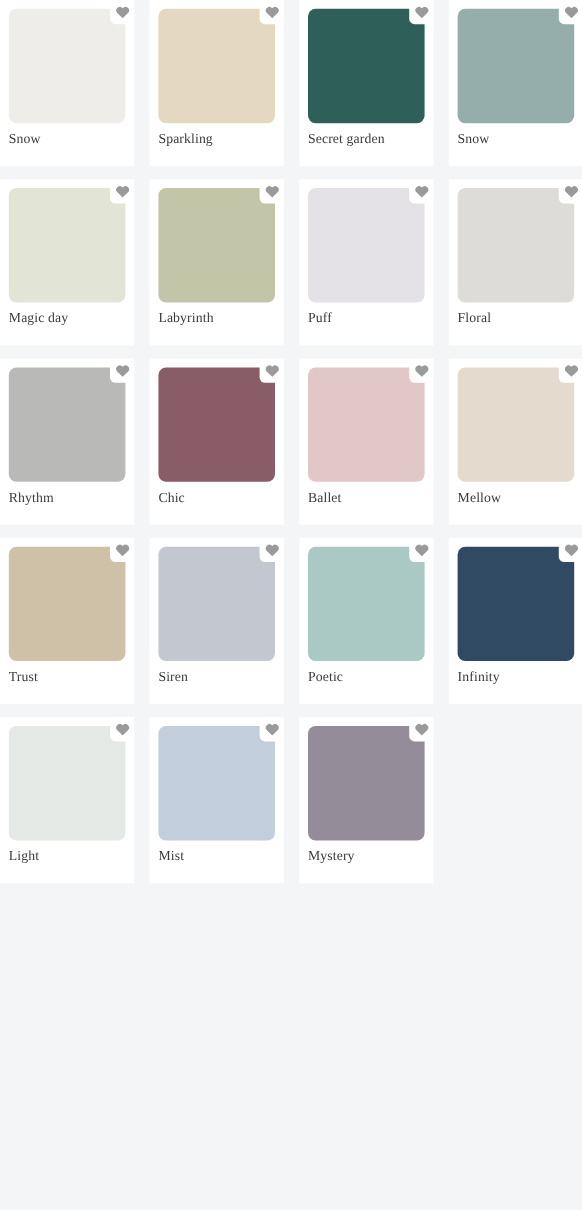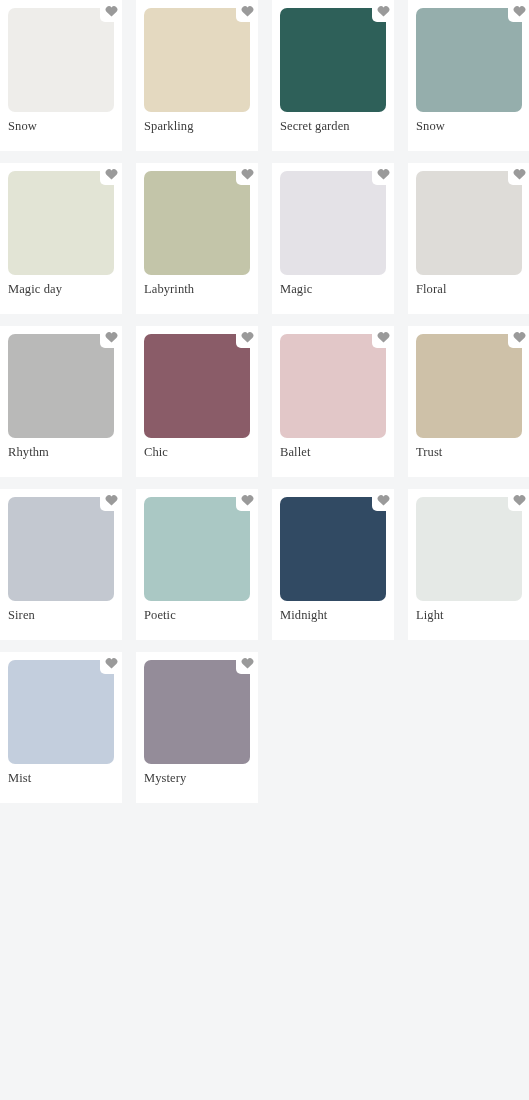--- a/index.html
+++ b/index.html
@@ -153,21 +153,21 @@
     <div class="swatch-card">
       <div class="swatch-color" style="background: rgb(228, 226, 231);">
         <button class="fav-badge" type="button" title="Add Puff to favourites" style="border: none; cursor: pointer; padding: 0px;">
           <span>
             <svg width="13" height="12" viewBox="0 0 24 22" aria-hidden="true">
               <path d="M12 21.3 2.6 12.2A6.1 6.1 0 0 1 12 4.4a6.1 6.1 0 0 1 9.4 7.8L12 21.3z" fill="#9a9a9a"></path>
             </svg>
           </span>
         </button>
       </div>
-      <div class="swatch-label">Magic</div>
+      <div class="swatch-label">Puff</div>
     </div>
     <div class="swatch-card">
       <div class="swatch-color" style="background: rgb(222, 220, 216);">
         <button class="fav-badge" type="button" title="Add Shade to favourites" style="border: none; cursor: pointer; padding: 0px;">
           <span>
             <svg width="13" height="12" viewBox="0 0 24 22" aria-hidden="true">
               <path d="M12 21.3 2.6 12.2A6.1 6.1 0 0 1 12 4.4a6.1 6.1 0 0 1 9.4 7.8L12 21.3z" fill="#9a9a9a"></path>
             </svg>
           </span>
         </button>
@@ -204,20 +204,32 @@
           <span>
             <svg width="13" height="12" viewBox="0 0 24 22" aria-hidden="true">
               <path d="M12 21.3 2.6 12.2A6.1 6.1 0 0 1 12 4.4a6.1 6.1 0 0 1 9.4 7.8L12 21.3z" fill="#9a9a9a"></path>
             </svg>
           </span>
         </button>
       </div>
       <div class="swatch-label">Ballet</div>
     </div>
     <div class="swatch-card">
+      <div class="swatch-color" style="background: rgb(228, 218, 206);">
+        <button class="fav-badge" type="button" title="Add Mellow to favourites" style="border: none; cursor: pointer; padding: 0px;">
+          <span>
+            <svg width="13" height="12" viewBox="0 0 24 22" aria-hidden="true">
+              <path d="M12 21.3 2.6 12.2A6.1 6.1 0 0 1 12 4.4a6.1 6.1 0 0 1 9.4 7.8L12 21.3z" fill="#9a9a9a"></path>
+            </svg>
+          </span>
+        </button>
+      </div>
+      <div class="swatch-label">Mellow</div>
+    </div>
+    <div class="swatch-card">
       <div class="swatch-color" style="background: rgb(206, 193, 168);">
         <button class="fav-badge" type="button" title="Add Trust to favourites" style="border: none; cursor: pointer; padding: 0px;">
           <span>
             <svg width="13" height="12" viewBox="0 0 24 22" aria-hidden="true">
               <path d="M12 21.3 2.6 12.2A6.1 6.1 0 0 1 12 4.4a6.1 6.1 0 0 1 9.4 7.8L12 21.3z" fill="#9a9a9a"></path>
             </svg>
           </span>
         </button>
       </div>
       <div class="swatch-label">Trust</div>
@@ -249,21 +261,21 @@
     <div class="swatch-card">
       <div class="swatch-color" style="background: rgb(49, 74, 99);">
         <button class="fav-badge" type="button" title="Add Midnight to favourites" style="border: none; cursor: pointer; padding: 0px;">
           <span>
             <svg width="13" height="12" viewBox="0 0 24 22" aria-hidden="true">
               <path d="M12 21.3 2.6 12.2A6.1 6.1 0 0 1 12 4.4a6.1 6.1 0 0 1 9.4 7.8L12 21.3z" fill="#9a9a9a"></path>
             </svg>
           </span>
         </button>
       </div>
-      <div class="swatch-label">Midnight</div>
+      <div class="swatch-label">Infinity</div>
     </div>
     <div class="swatch-card">
       <div class="swatch-color" style="background: rgb(229, 233, 230);">
         <button class="fav-badge" type="button" title="Add Light to favourites" style="border: none; cursor: pointer; padding: 0px;">
           <span>
             <svg width="13" height="12" viewBox="0 0 24 22" aria-hidden="true">
               <path d="M12 21.3 2.6 12.2A6.1 6.1 0 0 1 12 4.4a6.1 6.1 0 0 1 9.4 7.8L12 21.3z" fill="#9a9a9a"></path>
             </svg>
           </span>
         </button>

